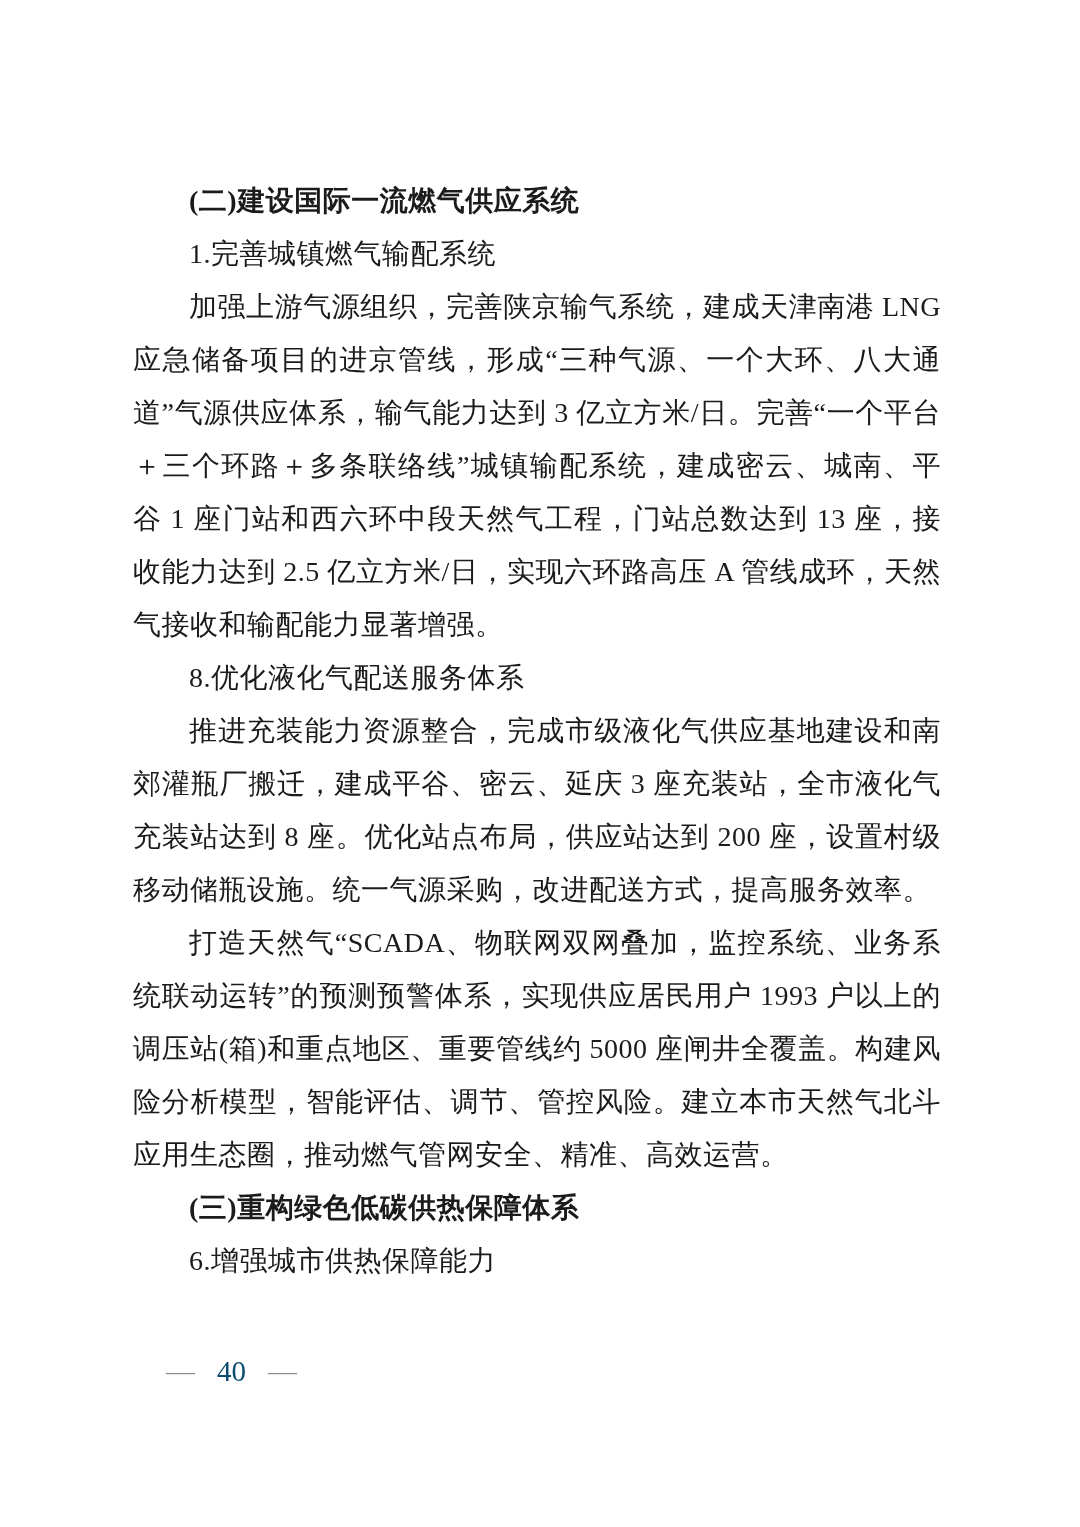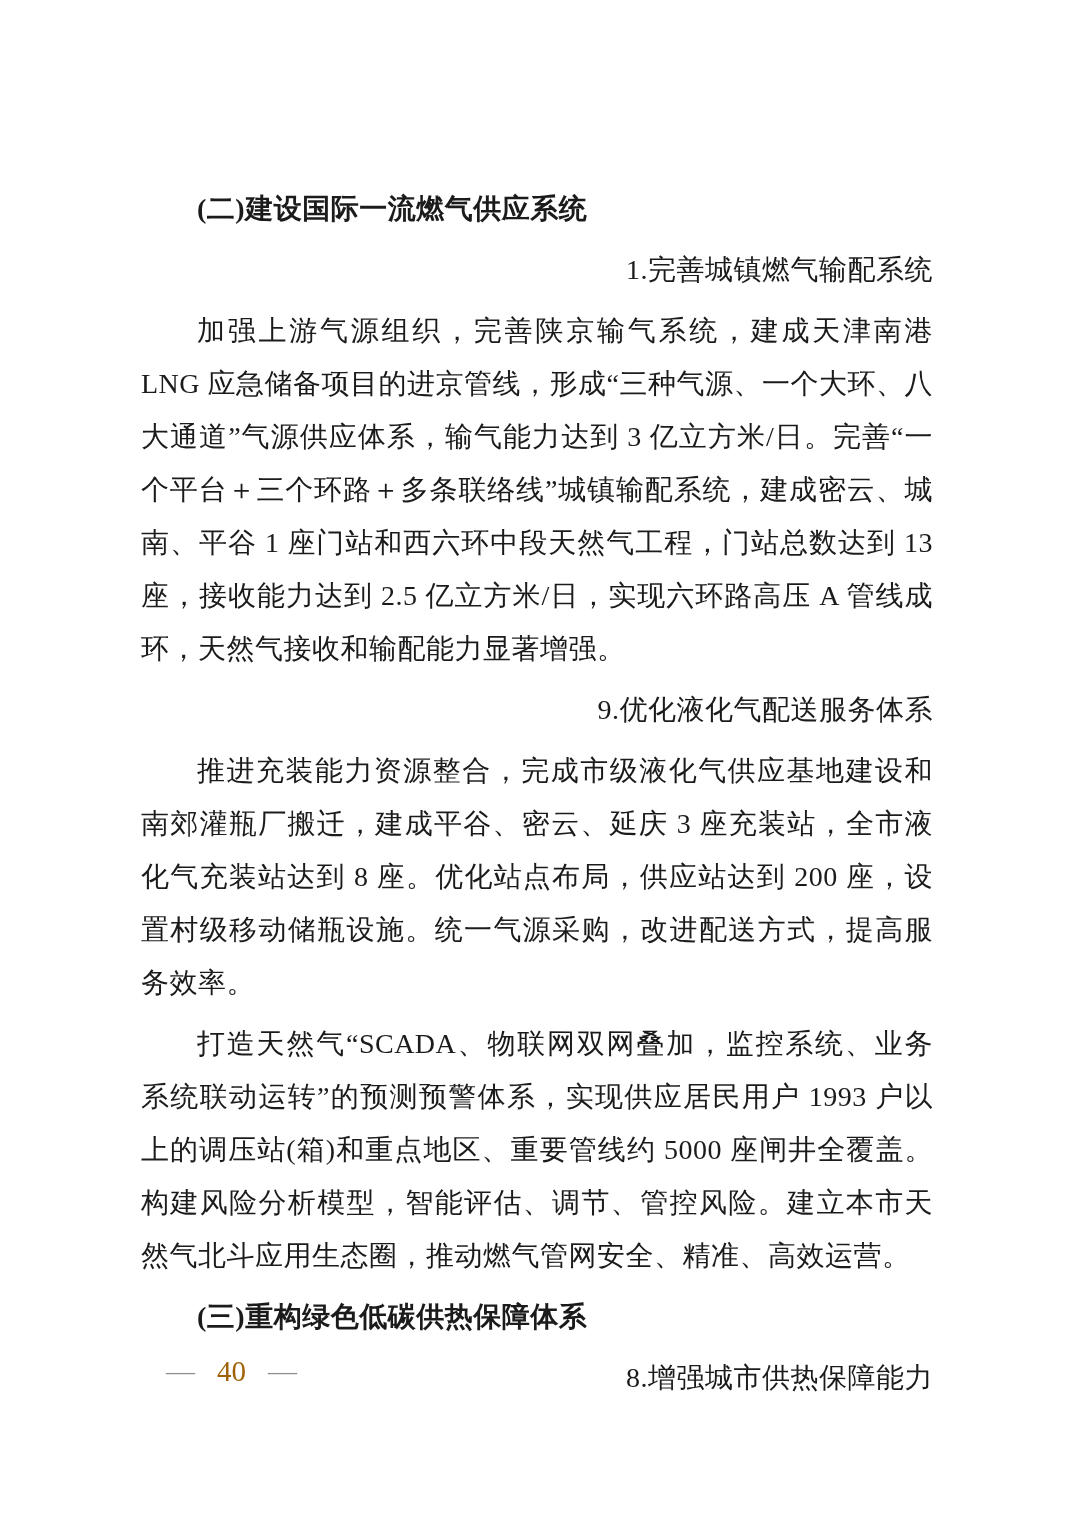--- a/index.html
+++ b/index.html
@@ -16,71 +16,71 @@
     font-family: "Liberation Serif", "DejaVu Serif", serif;
     overflow: hidden;
   }
   .content {
     position: absolute;
     left: 133px;
     top: 174px;
     width: 808px;
   }
   .block {
-    margin: 8px;
+    margin: 0;
     padding: 0;
     font-size: 28px;
     line-height: 53px;
     text-indent: 2em;
     letter-spacing: 0.5px;
     font-family: Liberation Serif, serif;
   }
   .paragraph {
     text-align: justify;
     text-justify: inter-ideograph;
   }
   .heading2 {
     font-weight: 700;
     text-align: left;
   }
   .heading3 {
     font-weight: 400;
-    text-align: right;
+    text-align: left;
   }
   .footer {
     position: absolute;
     left: 166px;
     top: 1351px;
     display: flex;
     align-items: center;
     gap: 22px;
     font-size: 29px;
     line-height: 40px;
   }
   .footer .dash {
     color: #8d8d8d;
     transform: scaleY(0.85);
   }
   .footer .num {
-    color: #a16207;
+    color: #0c4a6e;
   }
 </style>
 </head>
 <body>
 
 <div class="page">
   <div class="content">
     <p class="block heading2">(二)建设国际一流燃气供应系统</p>
     <p class="block heading3">1.完善城镇燃气输配系统</p>
     <p class="block paragraph">加强上游气源组织，完善陕京输气系统，建成天津南港 LNG 应急储备项目的进京管线，形成“三种气源、一个大环、八大通道”气源供应体系，输气能力达到 3 亿立方米/日。完善“一个平台＋三个环路＋多条联络线”城镇输配系统，建成密云、城南、平谷 1 座门站和西六环中段天然气工程，门站总数达到 13 座，接收能力达到 2.5 亿立方米/日，实现六环路高压 A 管线成环，天然气接收和输配能力显著增强。</p>
-    <p class="block heading3">9.优化液化气配送服务体系</p>
+    <p class="block heading3">8.优化液化气配送服务体系</p>
     <p class="block paragraph">推进充装能力资源整合，完成市级液化气供应基地建设和南郊灌瓶厂搬迁，建成平谷、密云、延庆 3 座充装站，全市液化气充装站达到 8 座。优化站点布局，供应站达到 200 座，设置村级移动储瓶设施。统一气源采购，改进配送方式，提高服务效率。</p>
     <p class="block paragraph">打造天然气“SCADA、物联网双网叠加，监控系统、业务系统联动运转”的预测预警体系，实现供应居民用户 1993 户以上的调压站(箱)和重点地区、重要管线约 5000 座闸井全覆盖。构建风险分析模型，智能评估、调节、管控风险。建立本市天然气北斗应用生态圈，推动燃气管网安全、精准、高效运营。</p>
     <p class="block heading2">(三)重构绿色低碳供热保障体系</p>
-    <p class="block heading3">8.增强城市供热保障能力</p>
+    <p class="block heading3">6.增强城市供热保障能力</p>
   </div>
 
   <div class="footer">
     <span class="dash">—</span>
     <span class="num">40</span>
     <span class="dash">—</span>
   </div>
 </div>
 
 </body></html>

